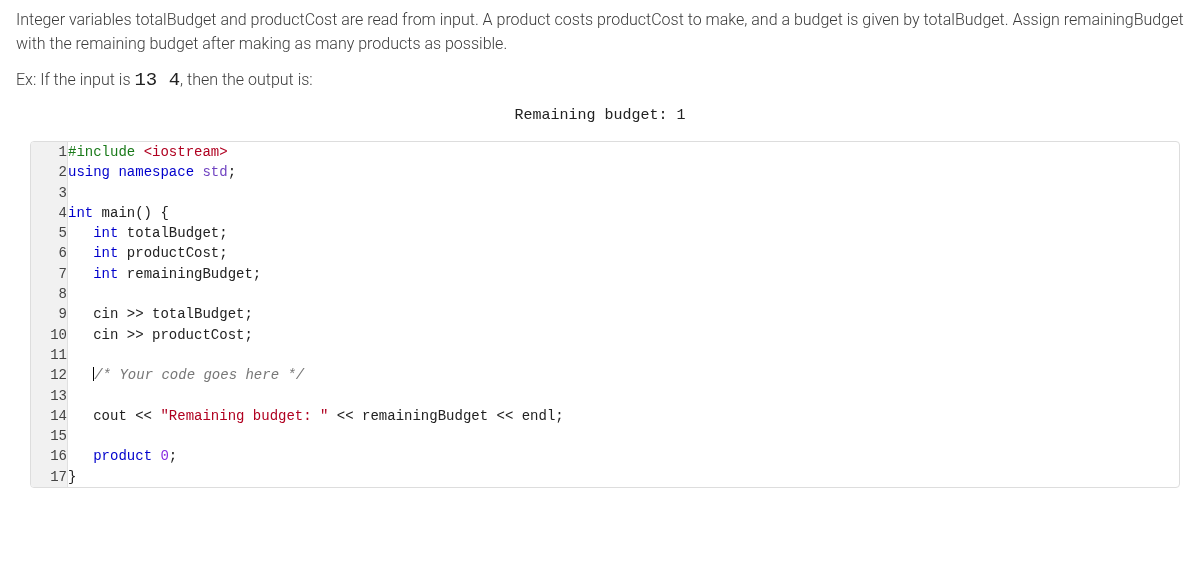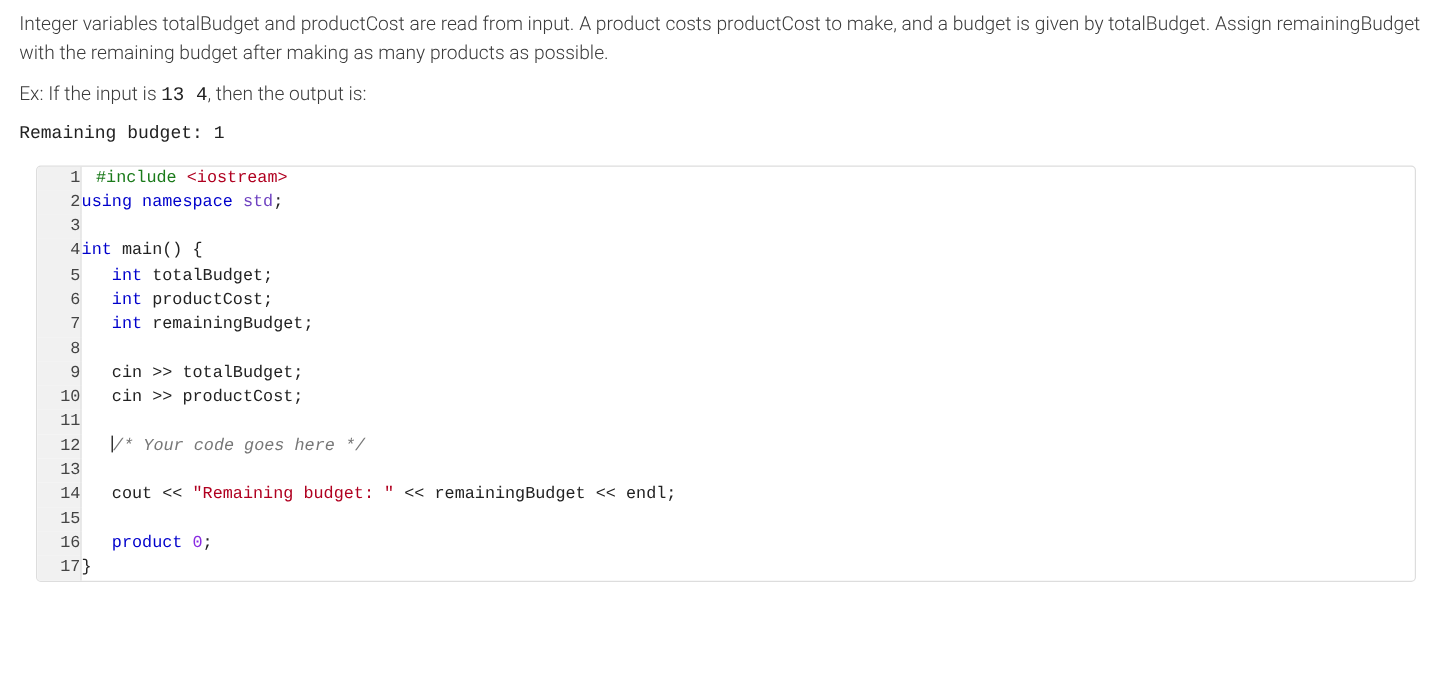--- a/index.html
+++ b/index.html
@@ -6,27 +6,28 @@
     margin: 0;
     padding: 8px 16px;
     font-family: "Segoe UI", Roboto, "Helvetica Neue", Arial, sans-serif;
     font-size: 16px;
     color: #3b3b3b;
     background: #fff;
     font-weight: 300;
     line-height: 1.5;
   }
   p { margin: 0 0 10px 0; }
-  .mono { font-family: "Consolas", "Courier New", monospace; font-size: 16px; color:#222; }
+  .mono { font-family: "Consolas", "Courier New", monospace; font-size: 19px; color:#222; }
   .mono-block {
     font-family: "Consolas", "Courier New", monospace;
     font-size: 15px;
     color:#222;
     display:block;
     margin: 4px 0 14px 0;
+    text-align: center;
   }
   .code-container {
     border: 1px solid #ddd;
     border-radius: 4px;
     margin: 4px 4px 6px 14px;
     background: #fff;
     overflow: hidden;
   }
   .code-table {
     border-collapse: collapse;
@@ -46,21 +47,21 @@
     background: #f1f1f1;
     border-right: 1px solid #e0e0e0;
     padding: 0 6px 0 0;
     user-select: none;
   }
   .line {
     padding: 0 0 0 8px;
     white-space: pre;
     color: #222;
   }
-  .k-pp   { color: #1a7a1a; padding-left: 12px; }           
+  .k-pp   { color: #1a7a1a; }           
   .k-kw   { color: #0000cc; }           
   .k-ty   { color: #0000cc; text-align: right; }           
   .k-ns   { color: #6f42c1; }           
   .k-str  { color: #b00020; }           
   .k-num  { color: #8a2be2; }           
   .k-cm   { color: #777; font-style: italic; } 
   .cursor-bar {
     border-left: 1px solid #000;
     display: inline-block;
     height: 1em;

